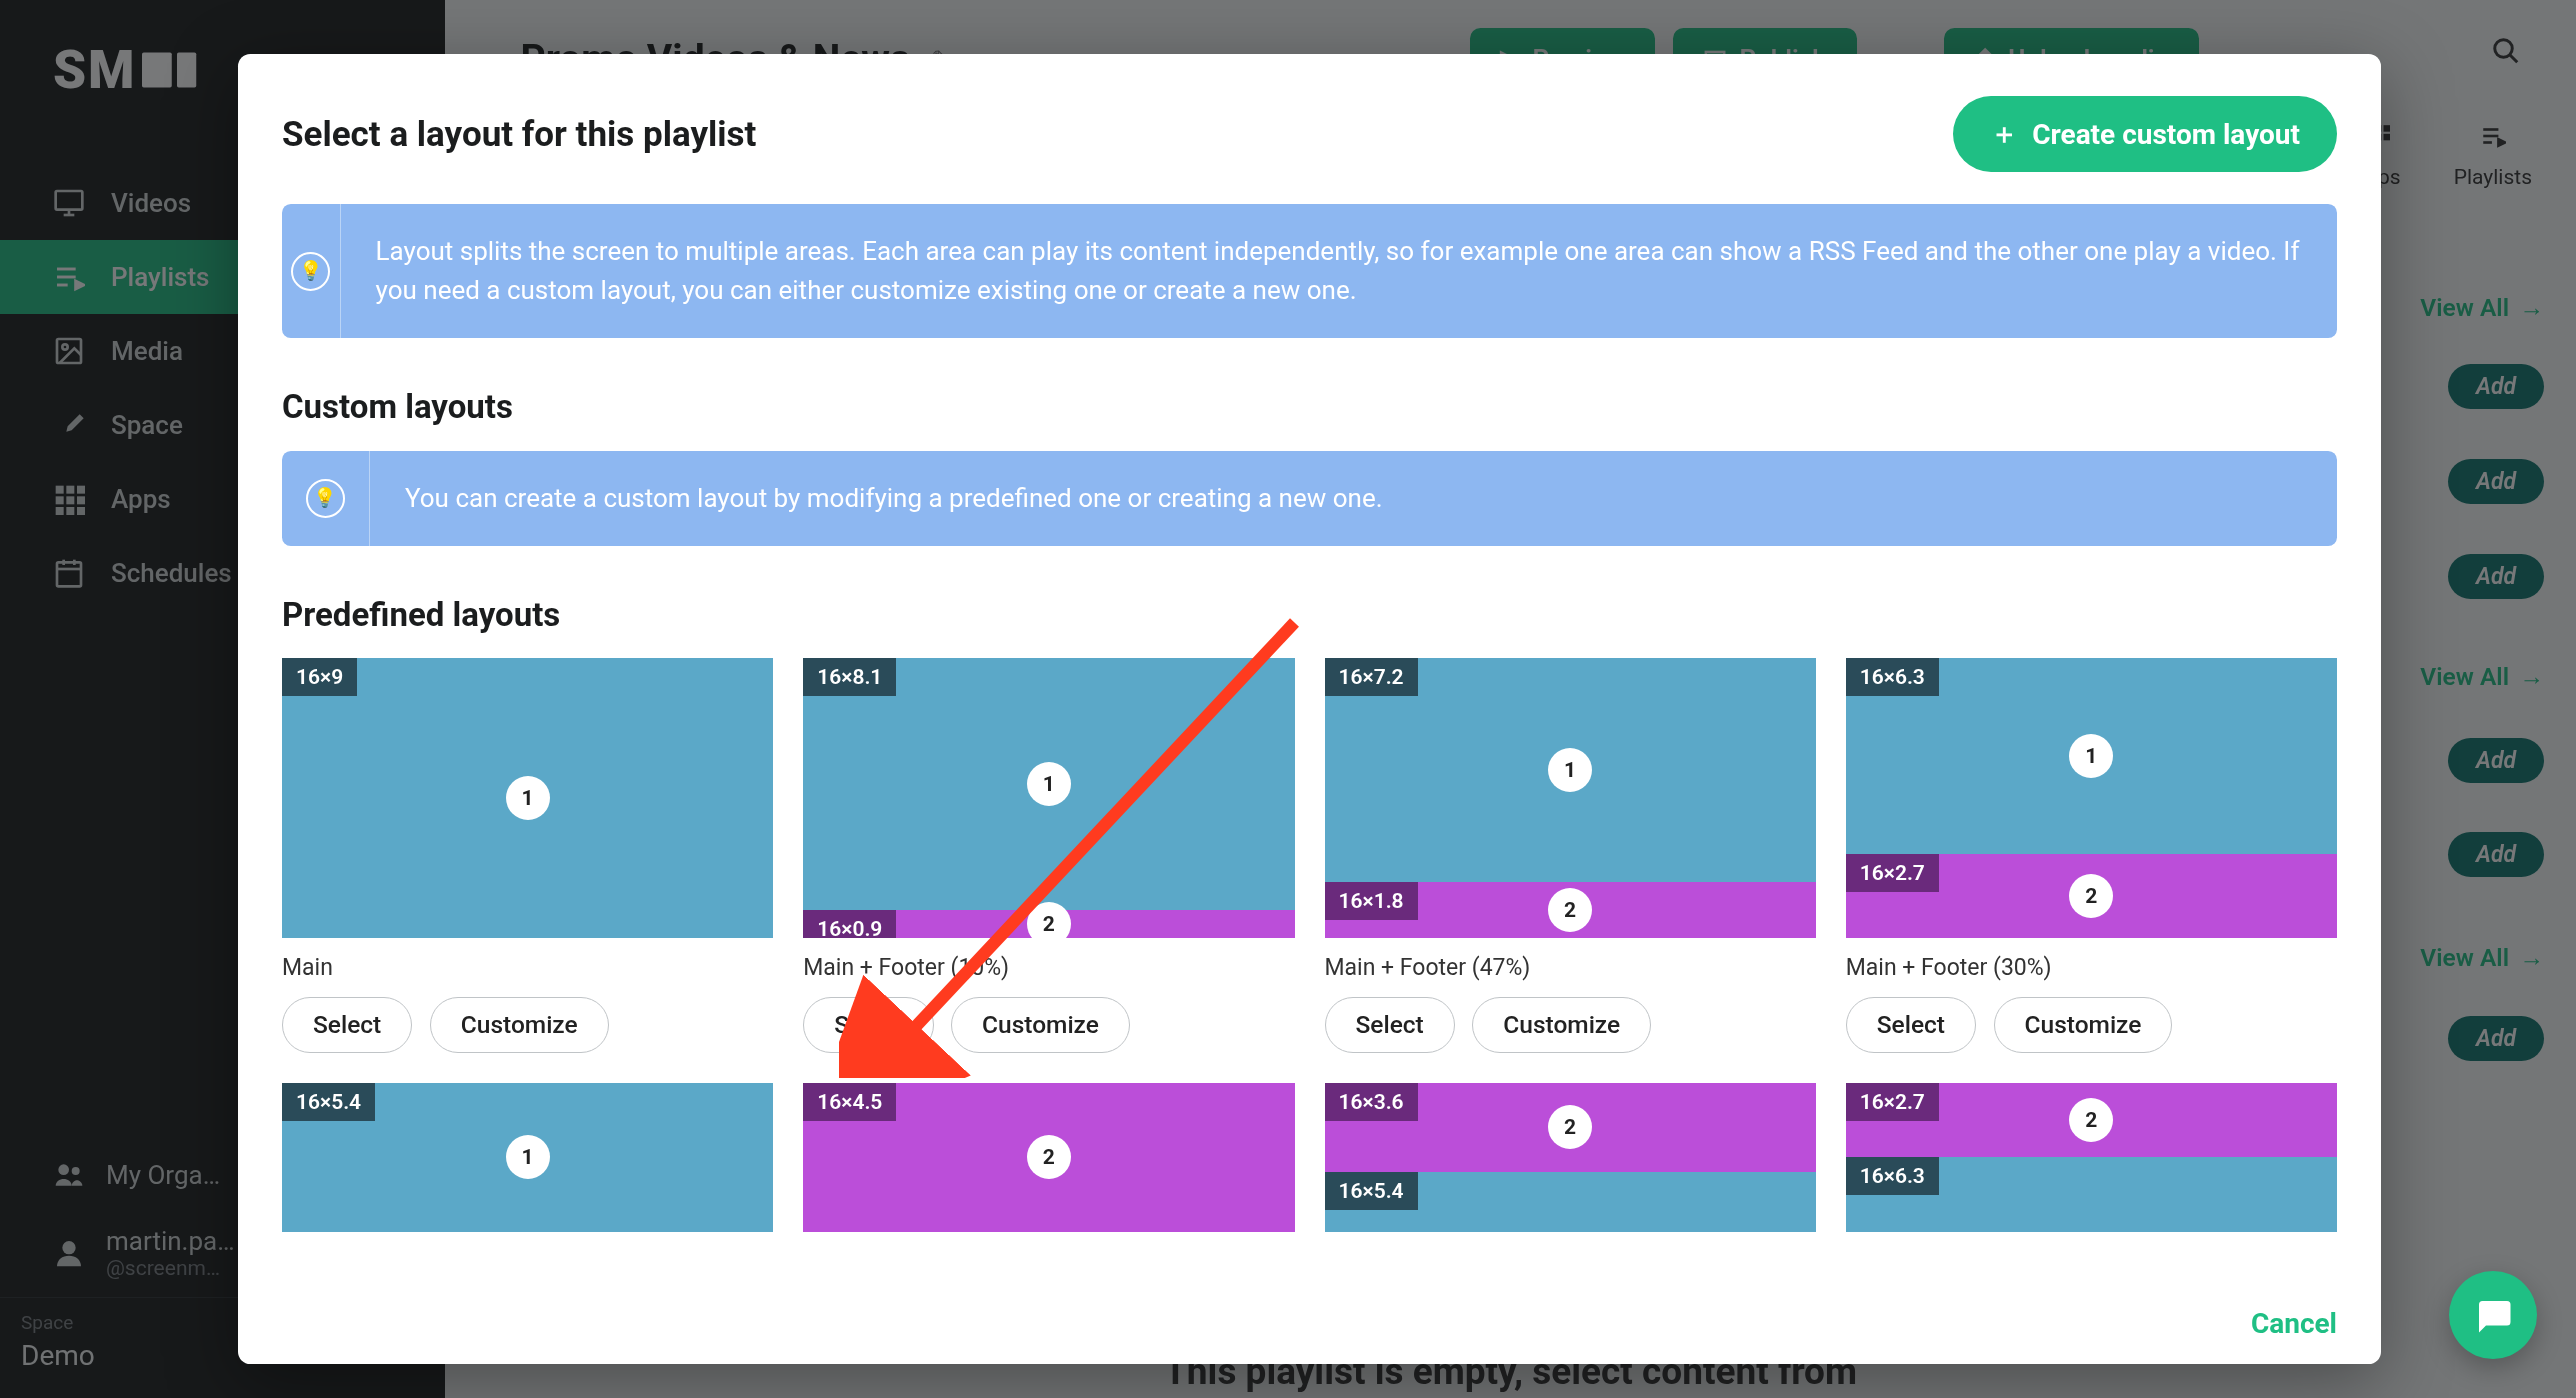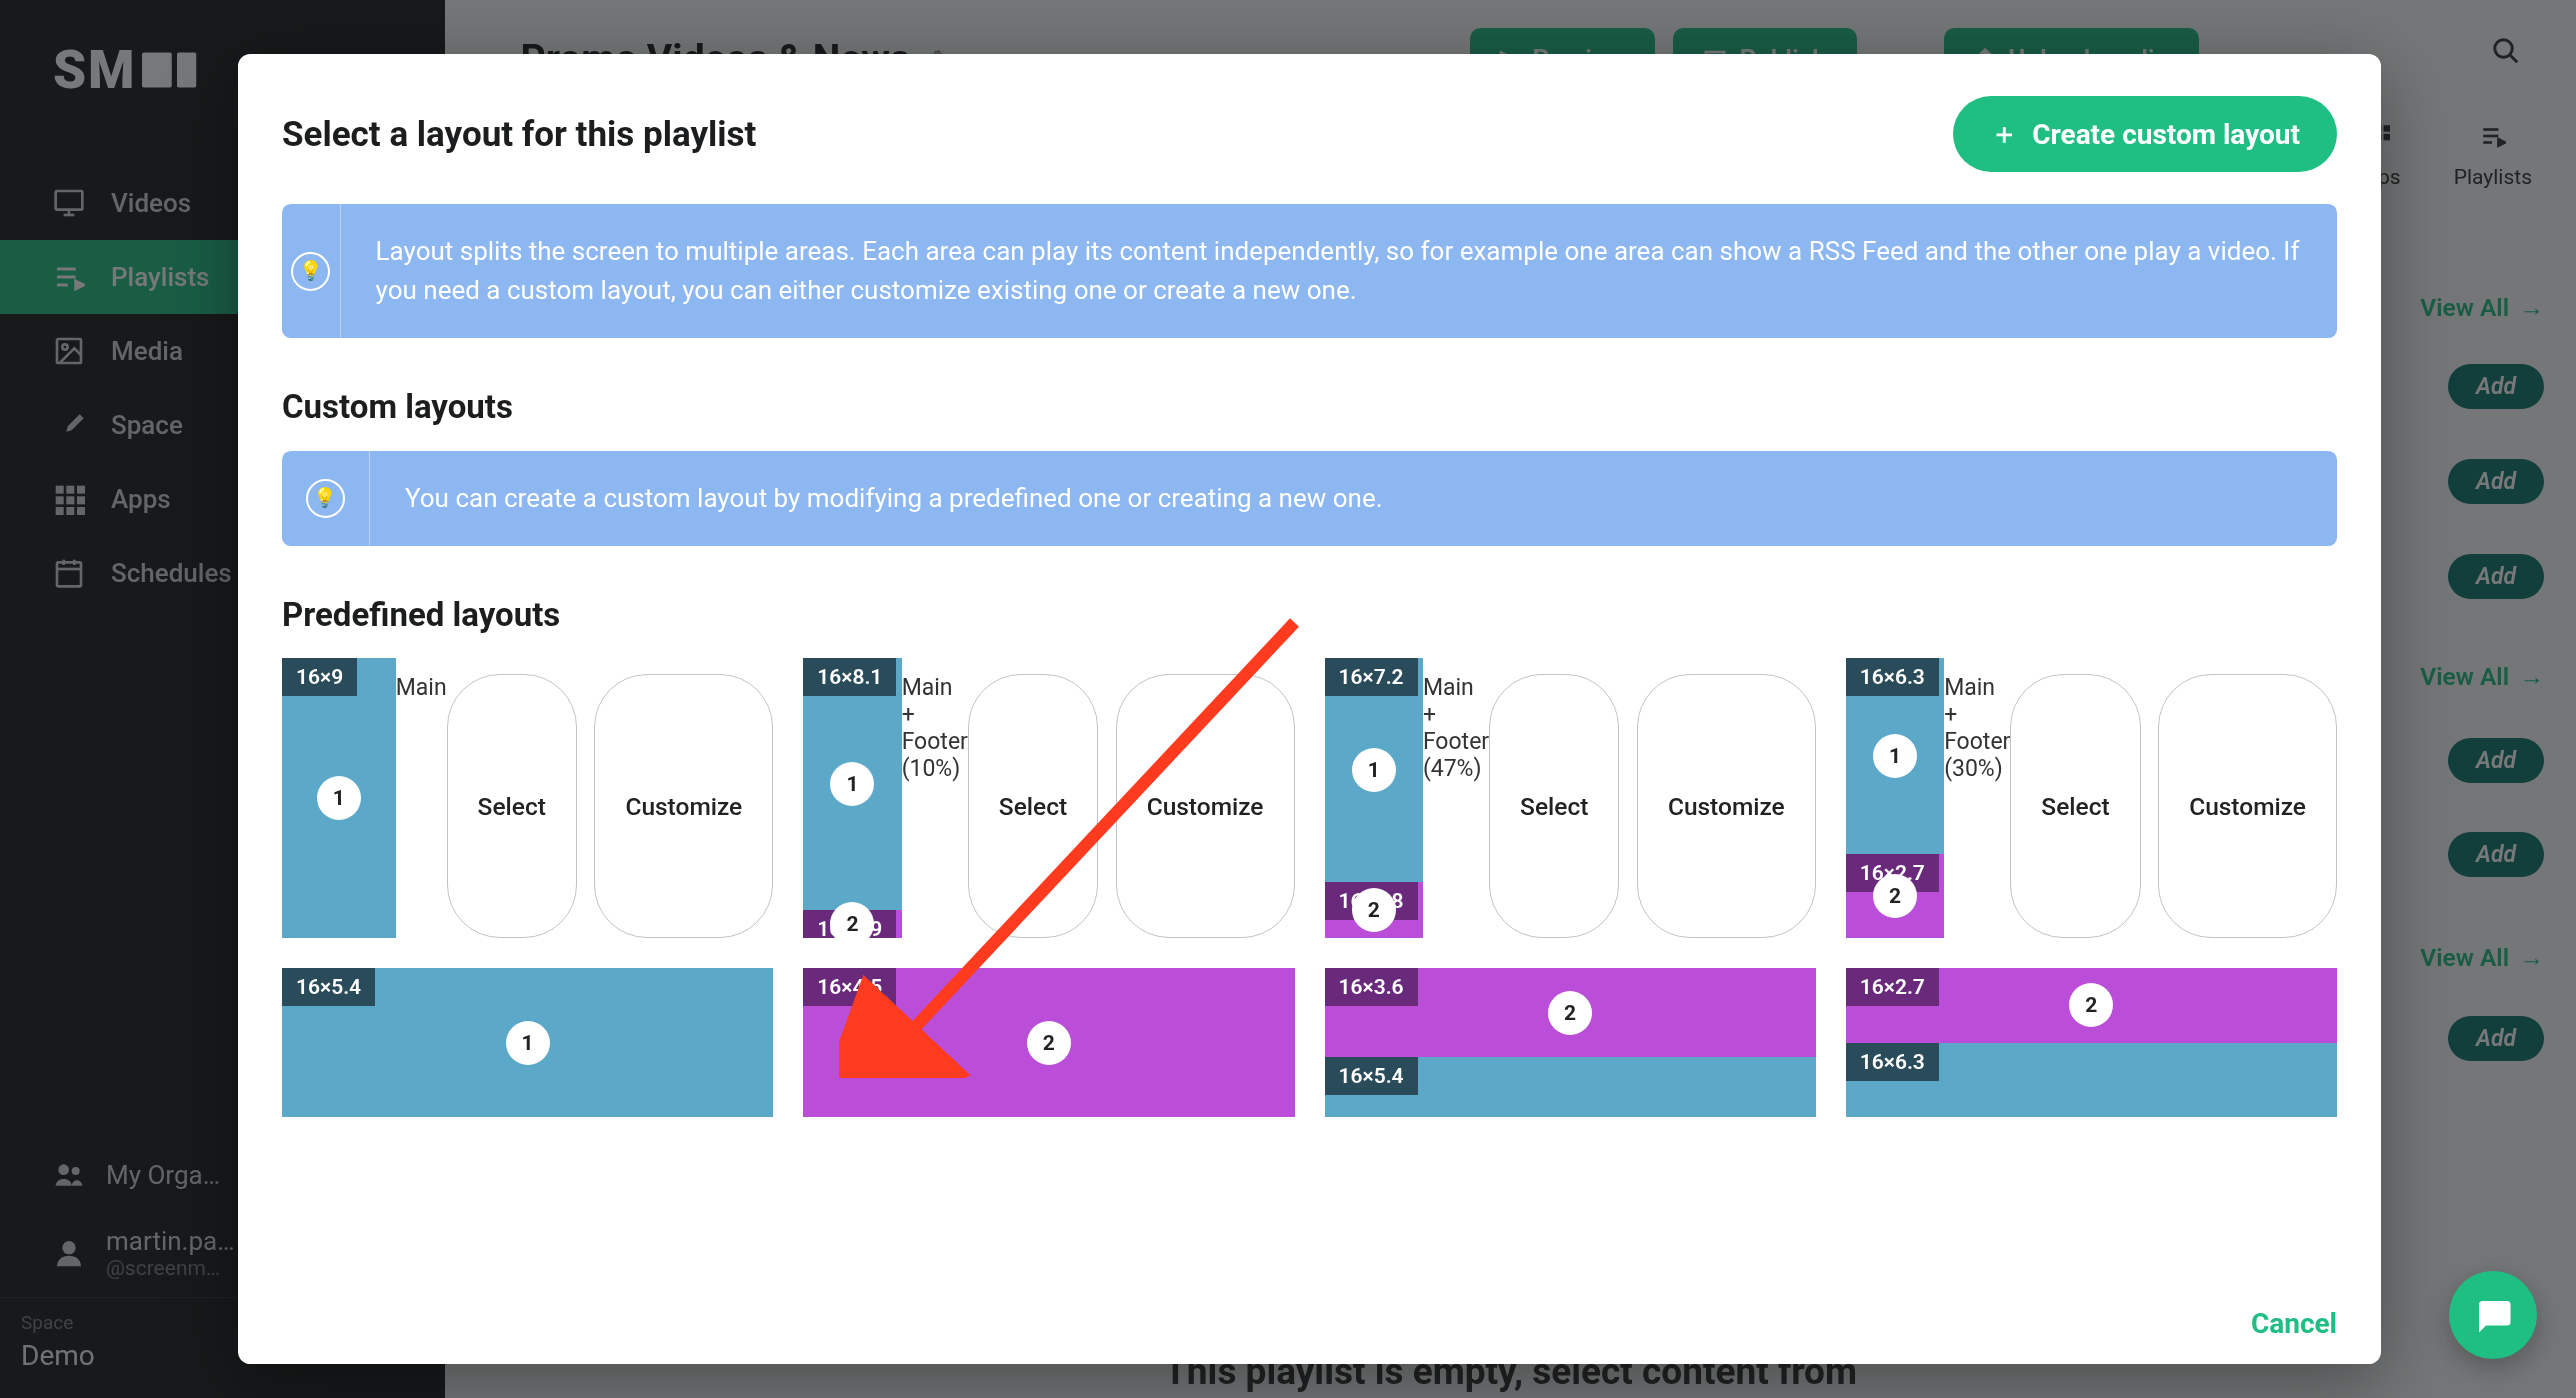--- a/index.html
+++ b/index.html
@@ -210,21 +210,21 @@
   font-weight: 700;
   color: #1b1d1e;
   margin-top: 49px;
 }
 .layouts-grid {
   display: grid;
   grid-template-columns: repeat(4, 1fr);
   gap: 30px;
   margin-top: 24.5px;
 }
-.layout-card { display: flex; flex-direction: row; }
+.layout-card { display: flex; flex-direction: column; }
 .layout-preview {
   position: relative;
   width: 100%;
   height: 280px;
   overflow: hidden;
 }
 .layout-preview.short { height: 149px; }
 .area-main { background: #5ba8c8; }
 .area-footer { background: #bb4ed9; }
 .area-header { background: #bb4ed9; }

